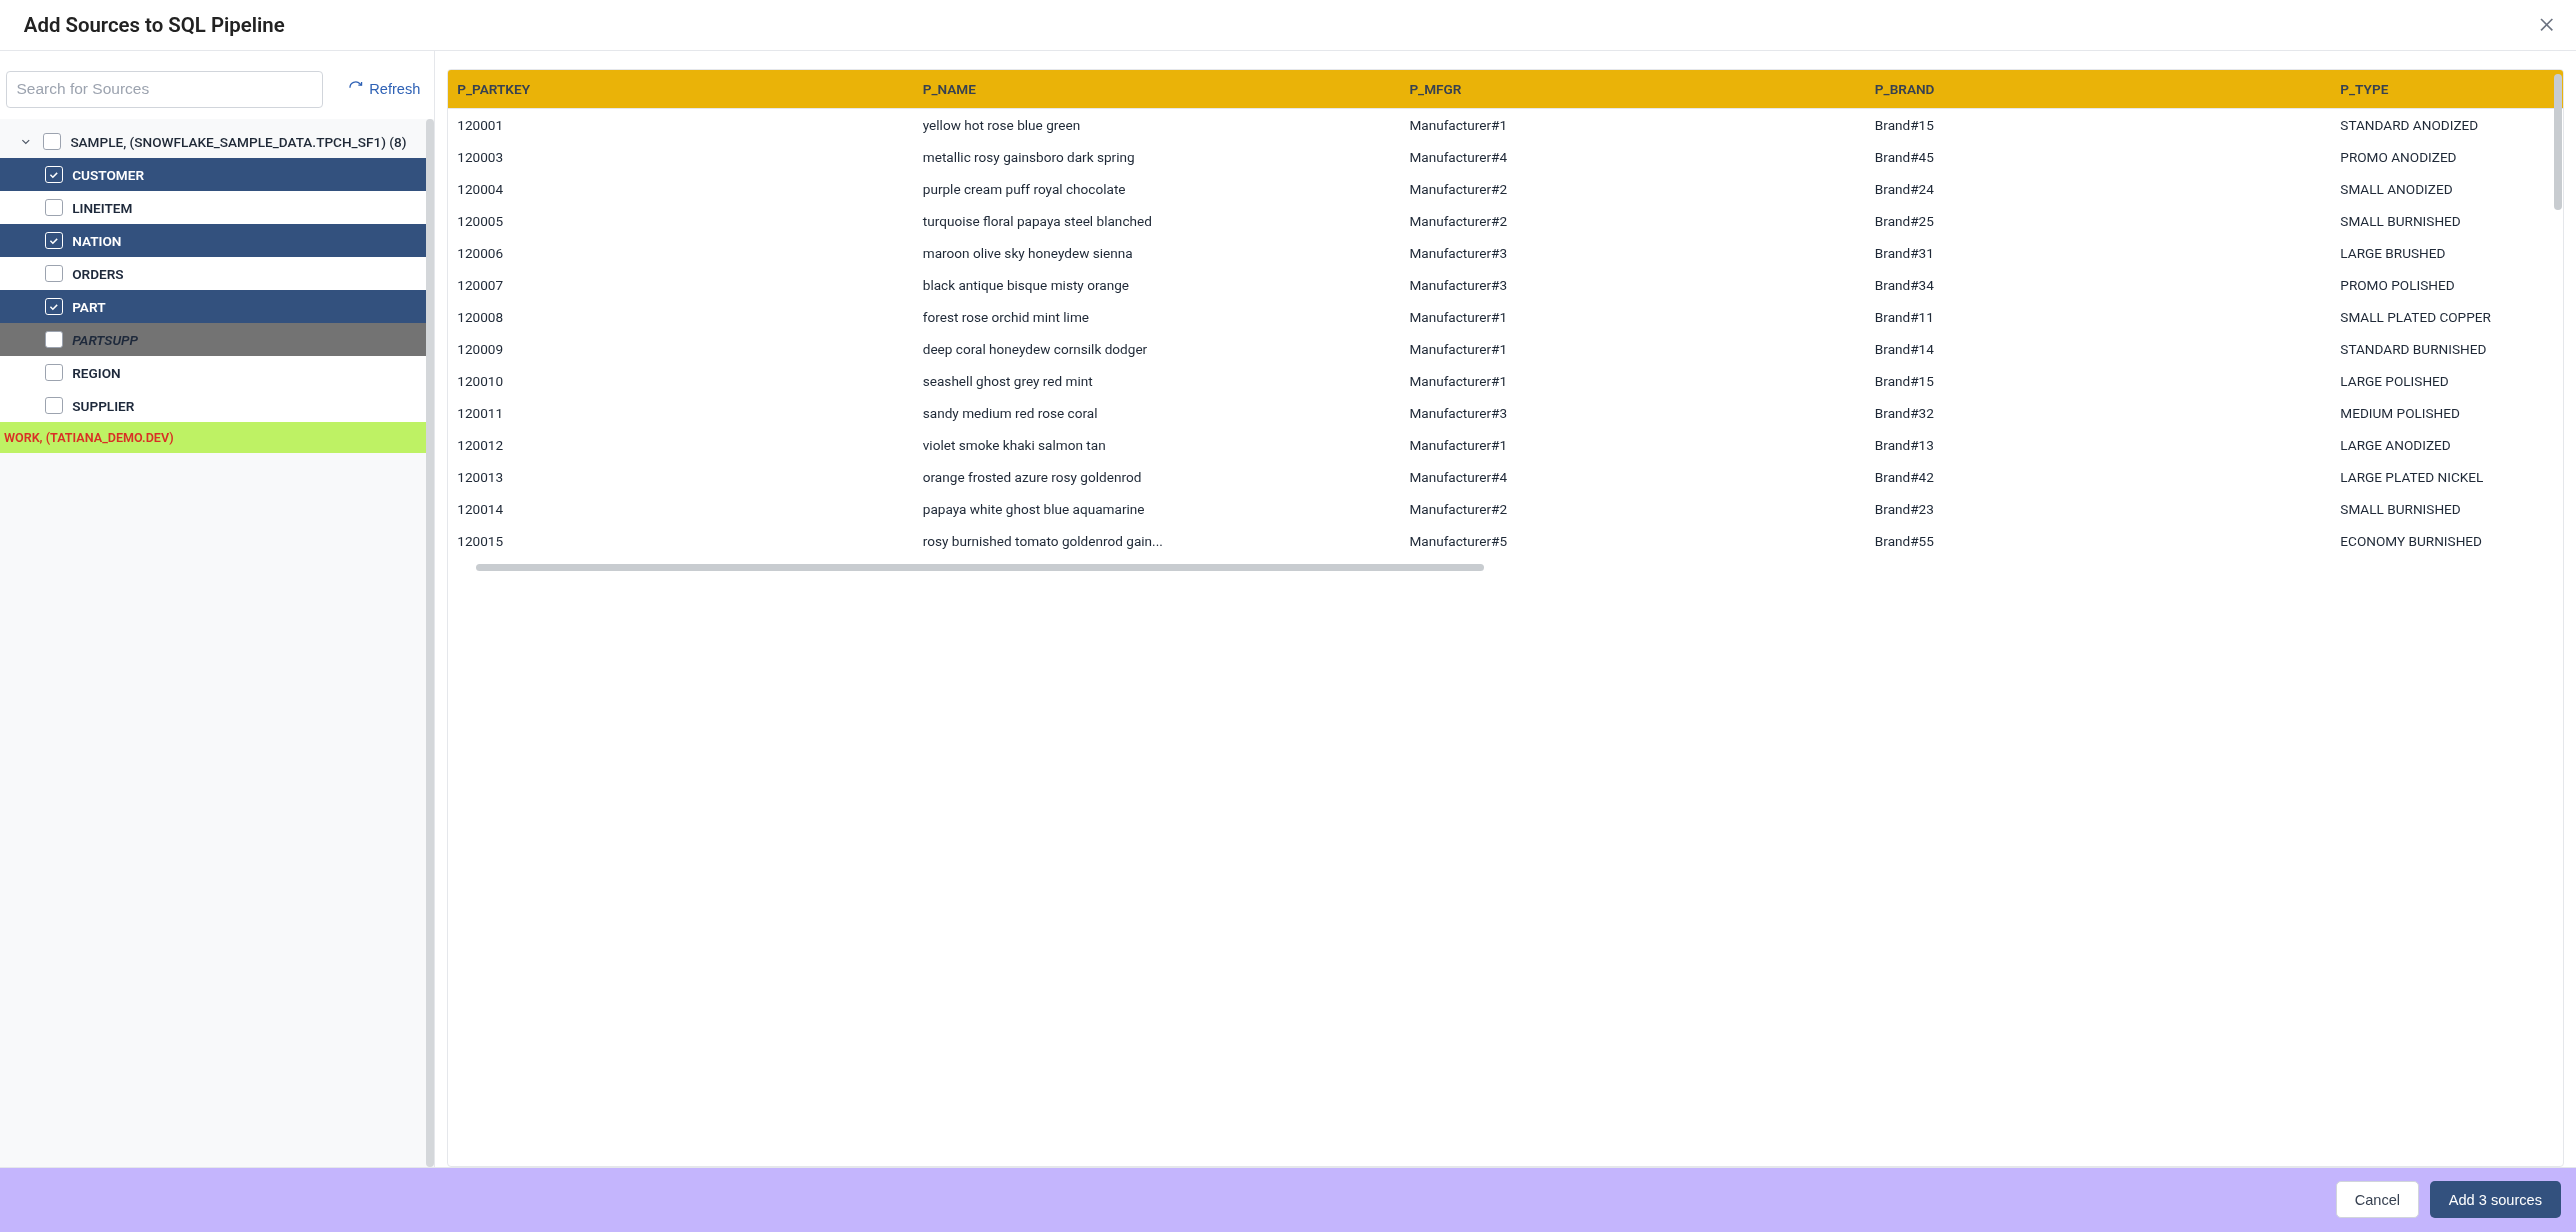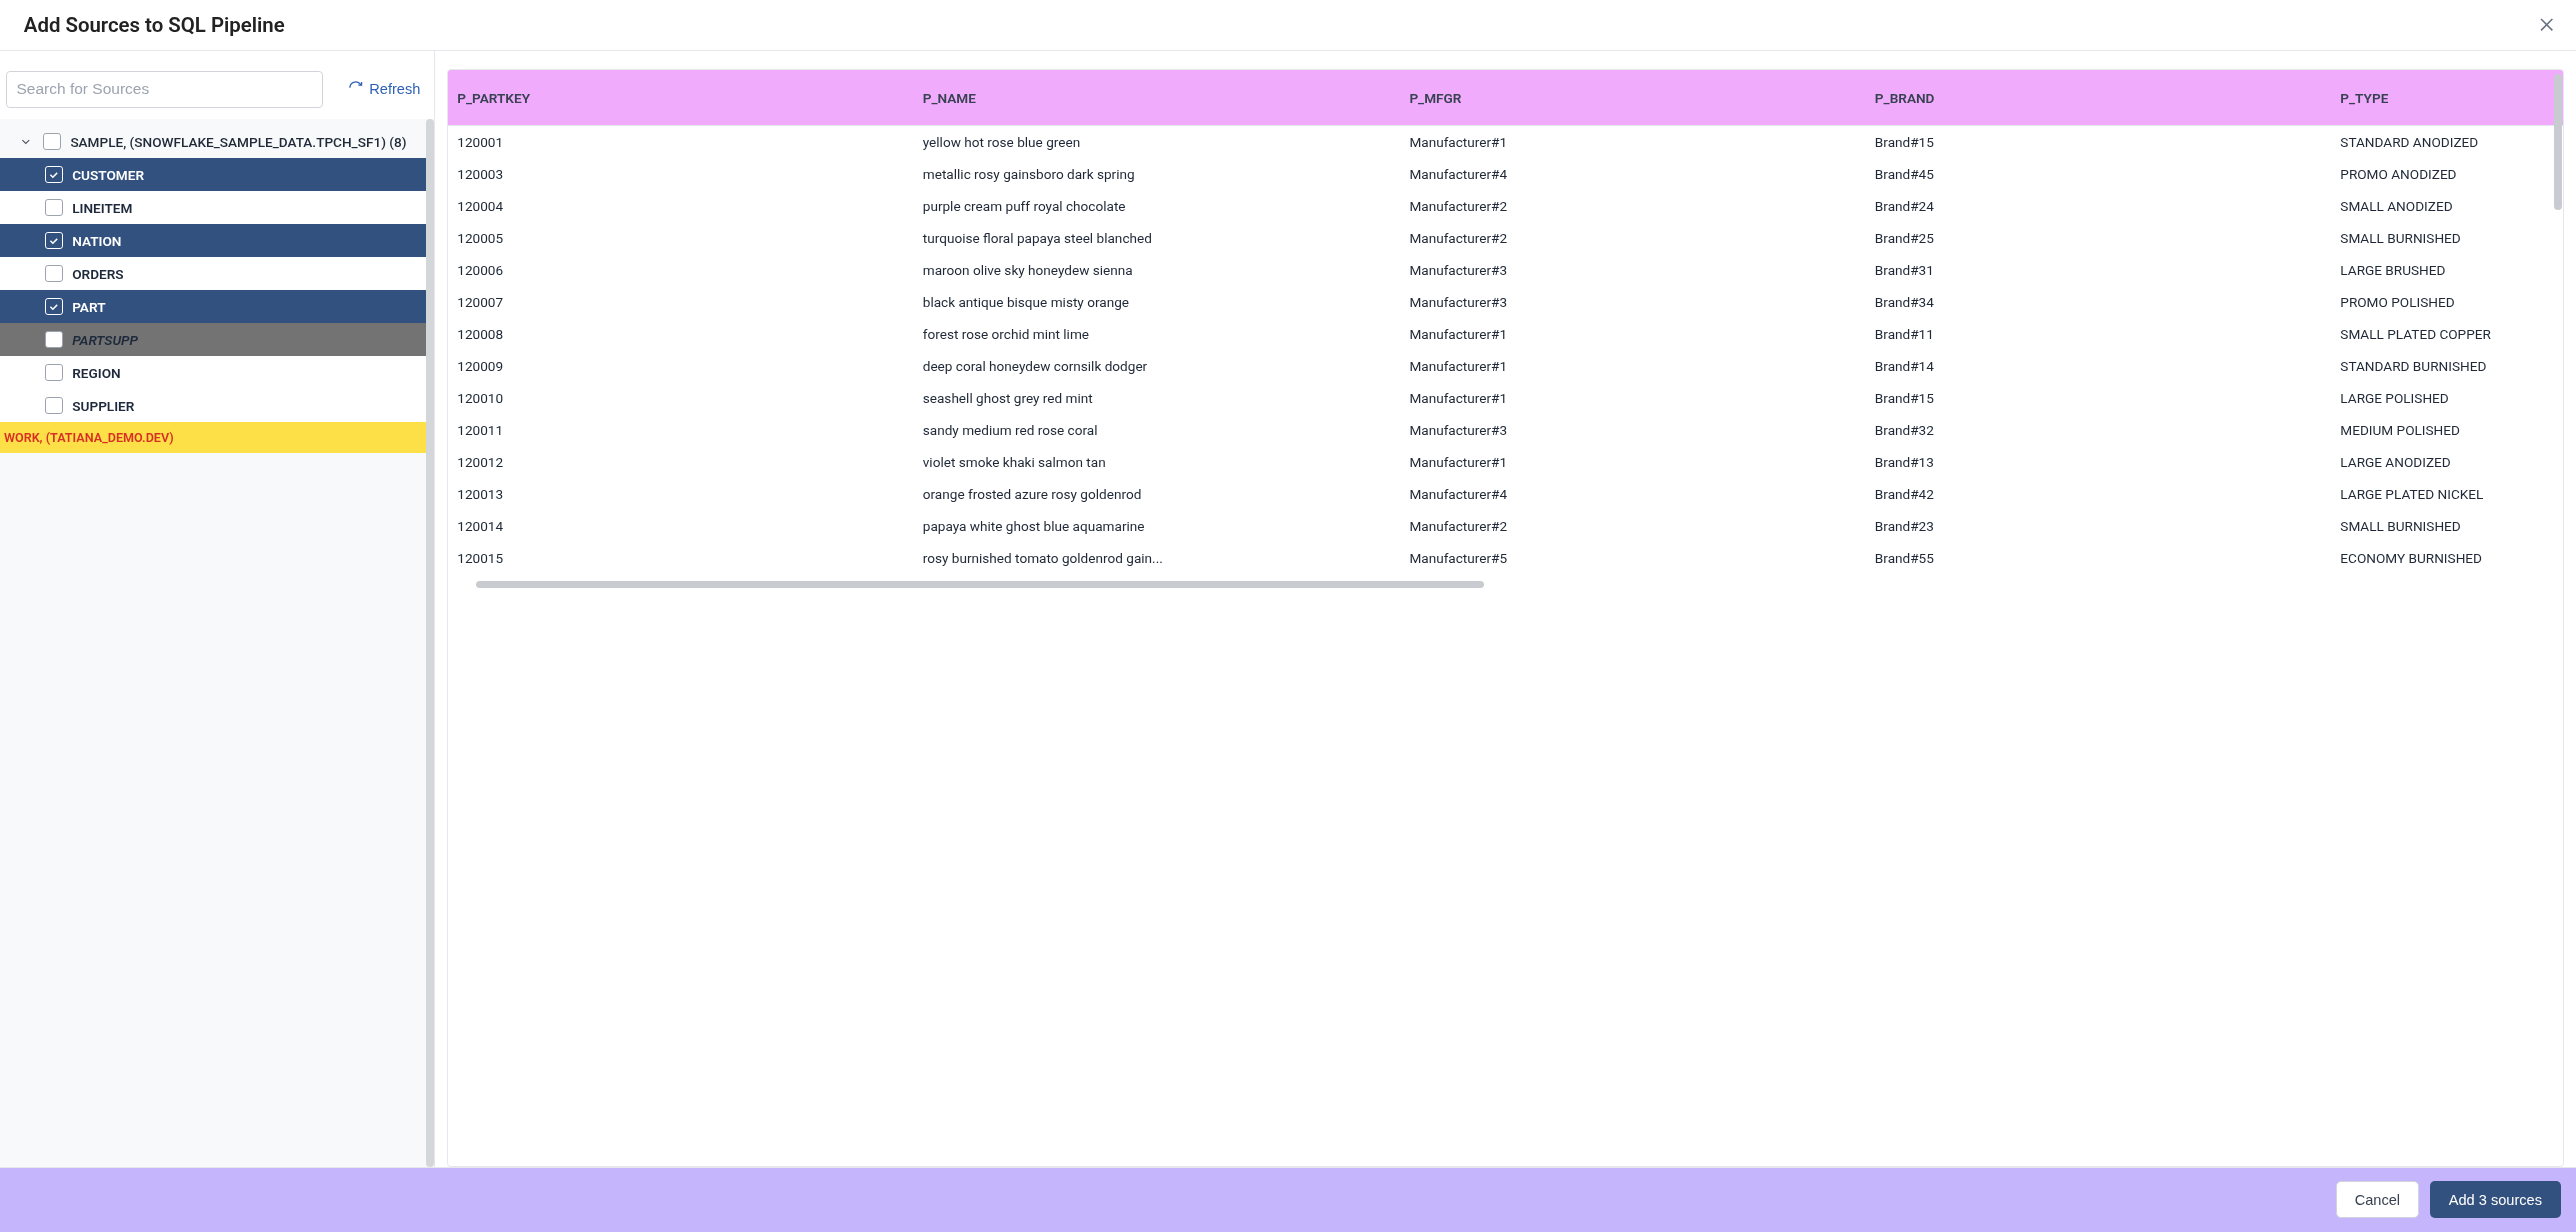--- a/index.html
+++ b/index.html
@@ -150,21 +150,21 @@
     color: #4b5563;
     flex: none;
   }
   .expander svg { width: 13.6px; height: 13.6px; }
 
   .error-line {
     color: #d93025;
     font-size: 12.6px;
     font-weight: 600;
     padding: 7.8px 3.9px;
-    background: #fde047;
+    background: #bef264;
   }
 
   
   .right-pane {
     flex: 1;
     display: flex;
     flex-direction: column;
     padding: 17.5px 11.6px 0 11.6px;
     min-width: 0;
   }
@@ -182,24 +182,24 @@
   }
   .data-table th, .data-table td {
     text-align: left;
     padding: 0 9.7px;
     white-space: nowrap;
     overflow: hidden;
     text-overflow: ellipsis;
     font-size: 13.6px;
   }
   .data-table thead th {
-    background: #f0abfc;
+    background: #eab308;
     font-weight: 600;
     color: #374151;
-    height: 56px;
+    height: 39px;
     border-bottom: 1px solid #e5e7eb;
   }
   .data-table tbody td {
     height: 32px;
     color: #1f2937;
   }
   .hscroll {
     height: 9.7px;
     margin: 5.8px 7.8px 7.8px 7.8px;
     background: transparent;

